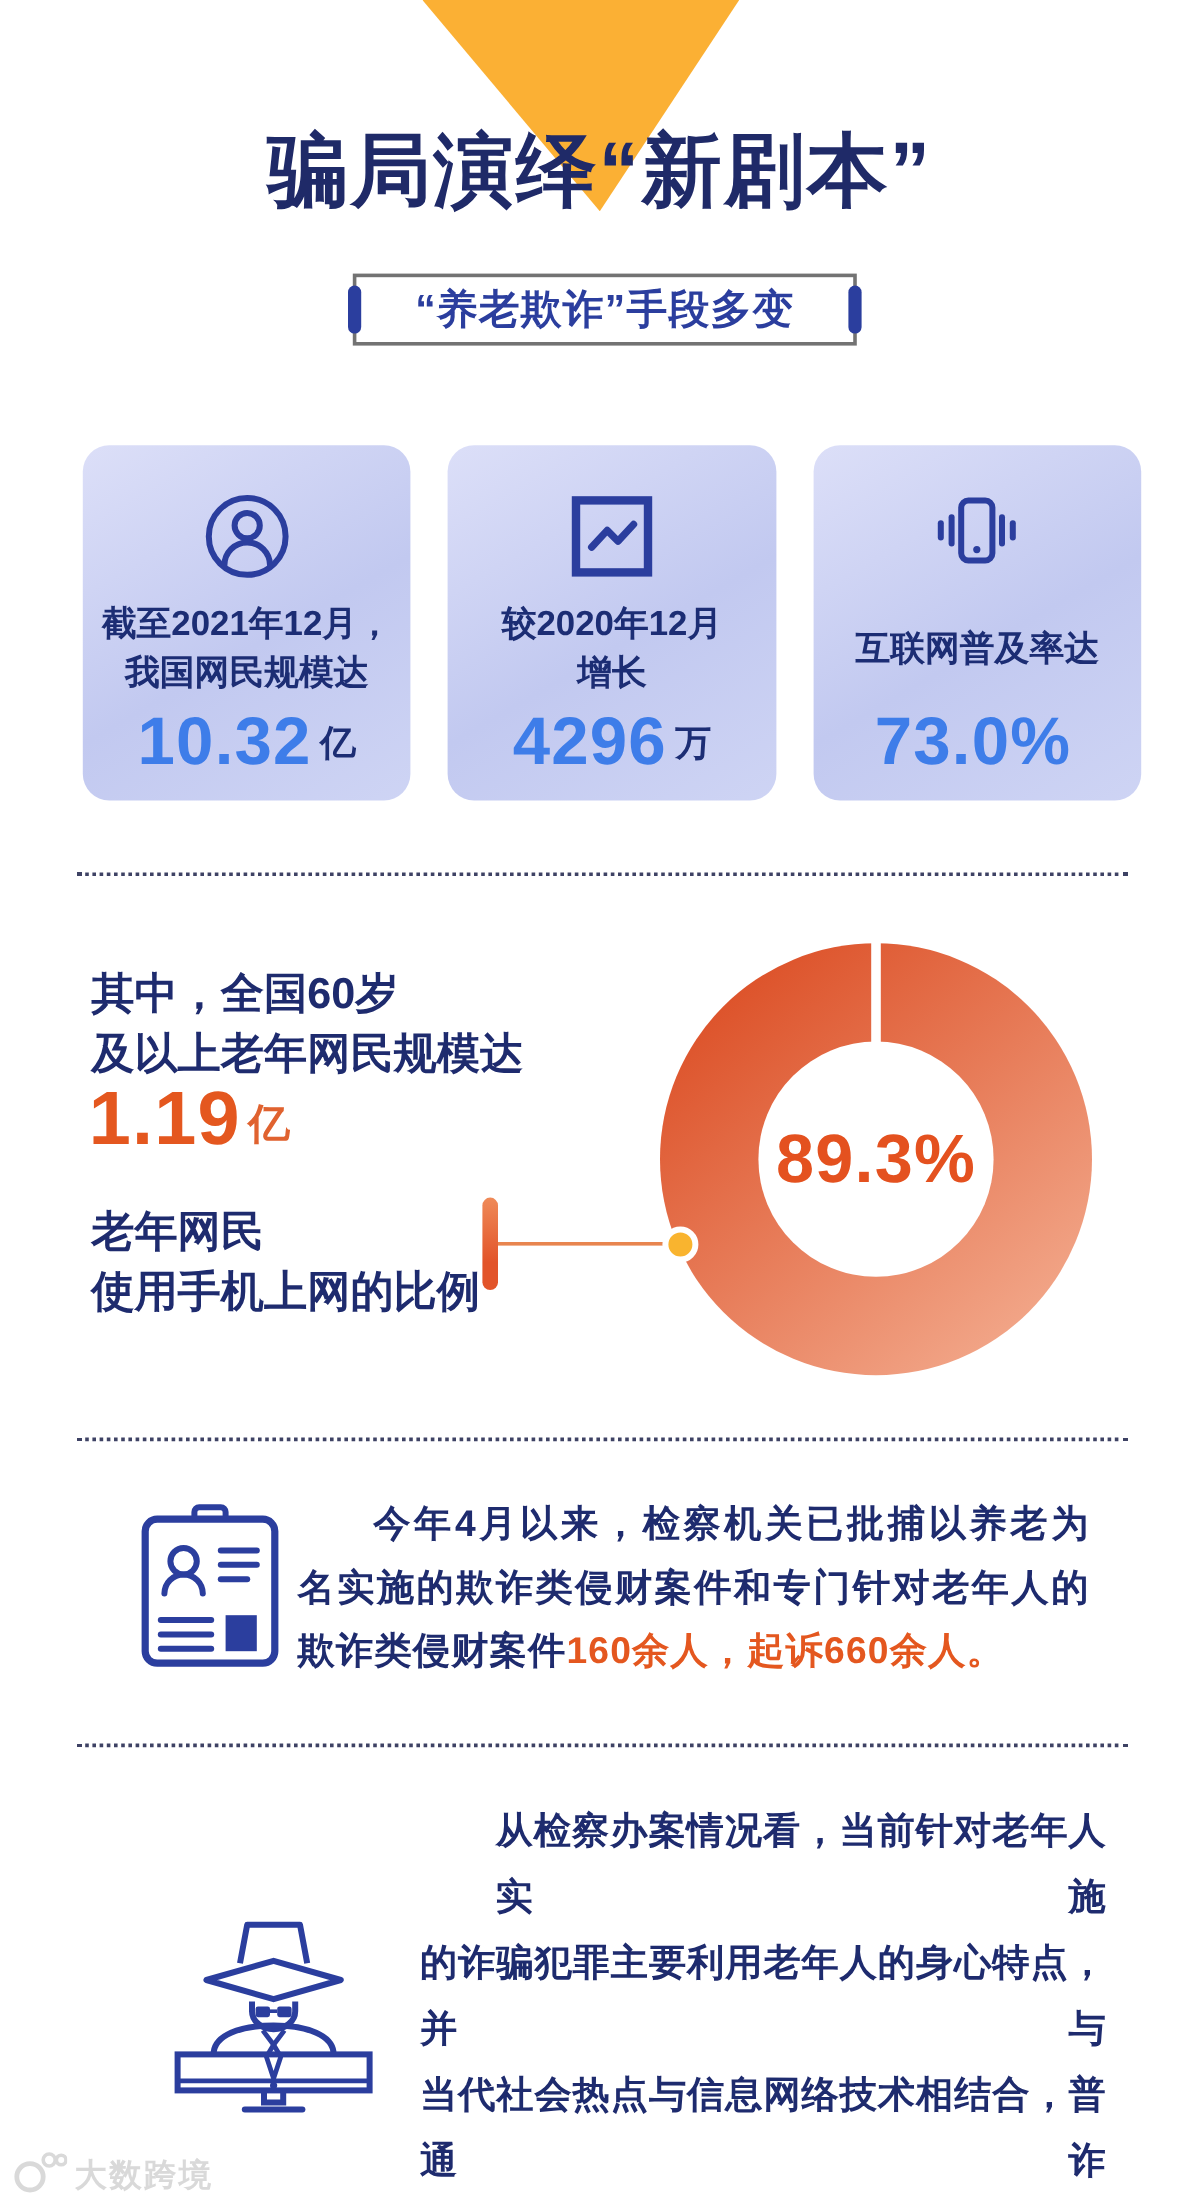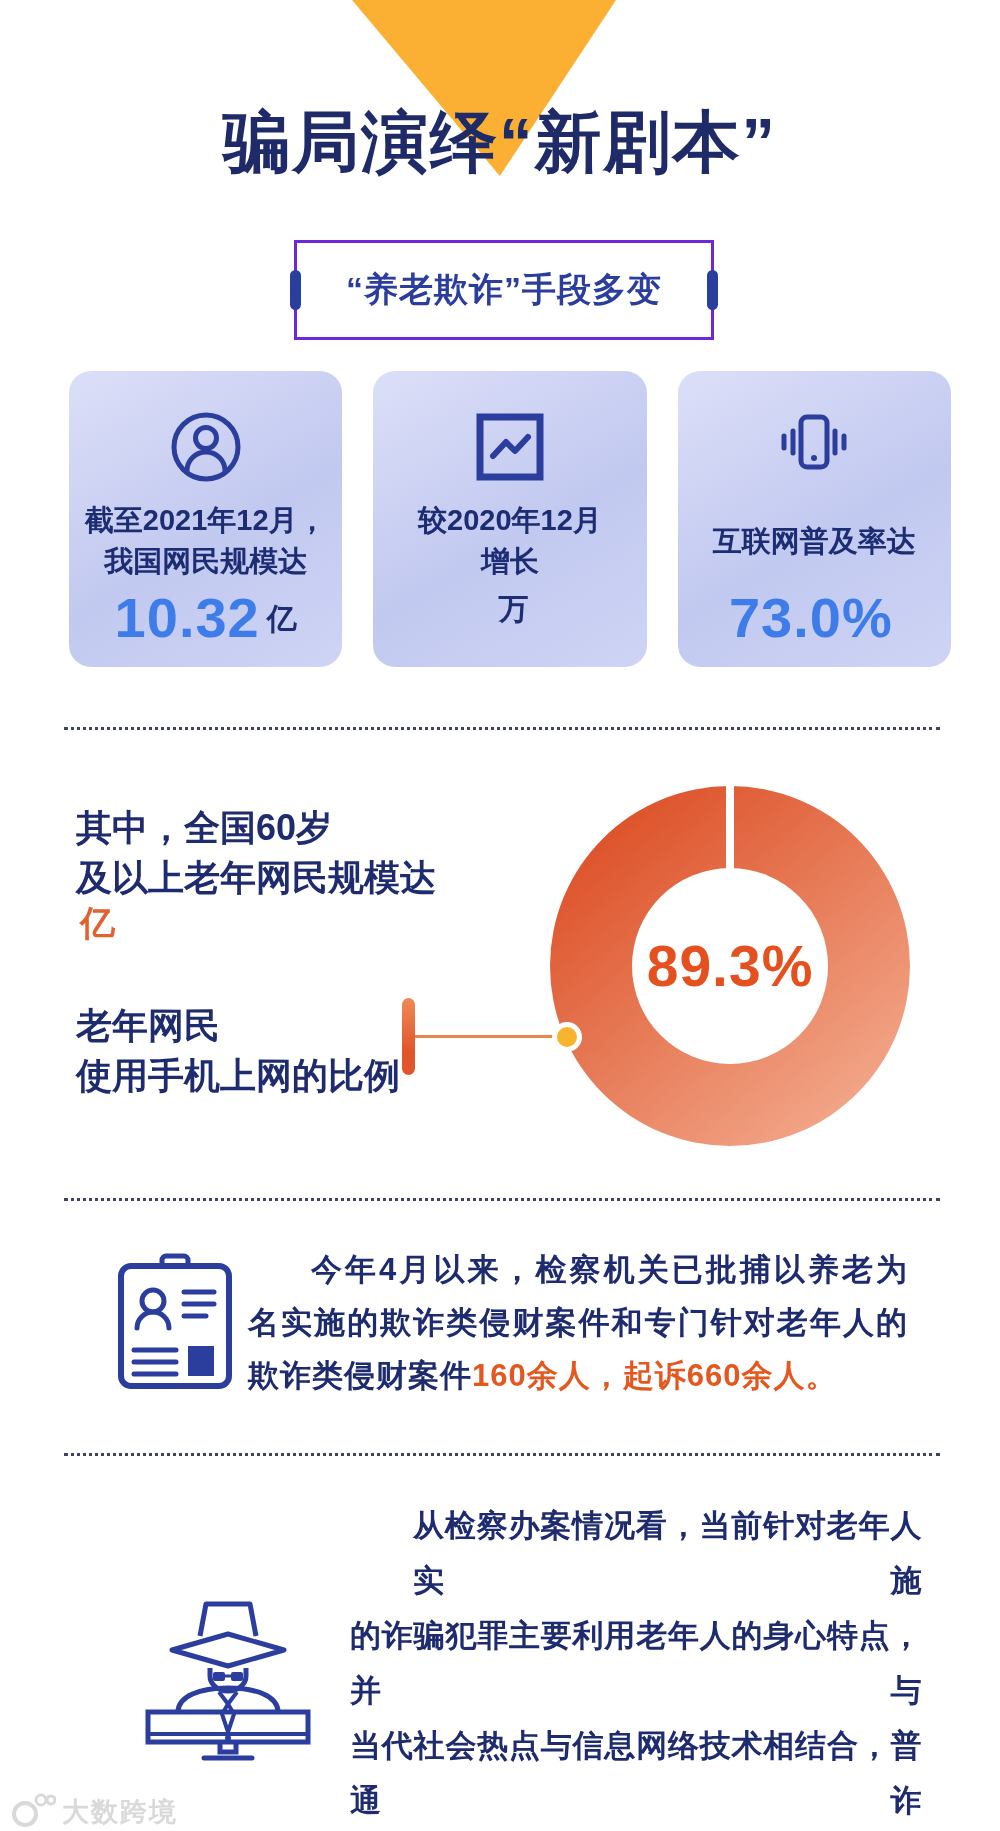--- a/index.html
+++ b/index.html
@@ -8,22 +8,22 @@
 
   
   .triangle{position:absolute;left:352px;top:0;width:264px;height:176px;background:#fbb034;
     clip-path:polygon(0 0,100% 0,56% 100%);z-index:1;}
 
   
   .main-title{position:absolute;left:0;top:52px;width:100%;text-align:center;z-index:2;
     font-size:67px;font-weight:900;color:#1f2a68;letter-spacing:2px;}
 
   
-  .subtitle-box{position:absolute;left:294px;top:228px;width:420px;height:100px;box-sizing:border-box;
-    border:3px solid #6d28d9;background:transparent;display:flex;align-items:center;justify-content:center;z-index:2;margin-top:12px;}
+  .subtitle-box{position:absolute;left:294px;top:228px;width:420px;height:60px;box-sizing:border-box;
+    border:3px solid #737373;background:transparent;display:flex;align-items:center;justify-content:center;z-index:2;}
   .subtitle-box .bar{position:absolute;top:50%;transform:translateY(-50%);width:11px;height:40px;
     background:#2b3e9e;border-radius:6px;}
   .bar-left{left:-7px;}
   .bar-right{right:-7px;}
   .subtitle-text{font-size:34px;font-weight:700;color:#2b3e9e;letter-spacing:1px;}
 
   
   .cards{position:absolute;left:69px;top:371px;width:882px;display:flex;gap:31px;}
   .card{width:284px;height:296px;border-radius:22px;box-sizing:border-box;padding-top:26px;
     background:linear-gradient(150deg,#dcdff8 0%,#c2c9f0 55%,#ced4f4 100%);
@@ -116,20 +116,21 @@
         <svg width="76" height="76" viewBox="0 0 76 76" fill="none" stroke="#2b3e9e">
           <rect x="8" y="8" width="60" height="60" stroke-width="7"></rect>
           <path d="M21 47 L34 33 L43 42 L56 28" stroke-width="6" stroke-linecap="round" stroke-linejoin="round"></path>
         </svg>
       </div>
       <div class="card-label">
         <span>较2020年12月</span>
         <span>增长</span>
       </div>
       <div class="card-value-row">
+        <span class="card-value">4296</span>
         <span class="card-unit">万</span>
       </div>
     </div>
 
     <div class="card">
       <div class="card-icon">
         <svg width="88" height="76" viewBox="0 0 88 76" fill="none" stroke="#2b3e9e">
           <rect x="31" y="8" width="26" height="50" rx="6" stroke-width="5"></rect>
           <circle cx="44" cy="49" r="3" fill="#2b3e9e" stroke="none"></circle>
           <path d="M23 22 V44" stroke-width="5" stroke-linecap="round"></path>
@@ -148,20 +149,21 @@
       </div>
     </div>
 
   </div>
 
   <div class="divider divider-1"></div>
 
   <div class="intro-line intro-1">其中，全国60岁</div>
   <div class="intro-line intro-2">及以上老年网民规模达</div>
   <div class="elderly-value-row">
+    <span class="elderly-value">1.19</span>
     <span class="elderly-unit">亿</span>
   </div>
   <div class="chart-label chart-label-1">老年网民</div>
   <div class="chart-label chart-label-2">使用手机上网的比例</div>
 
   <div class="pointer-capsule"></div>
   <div class="pointer-line"></div>
   <div class="pointer-dot"></div>
 
   <div class="donut">

